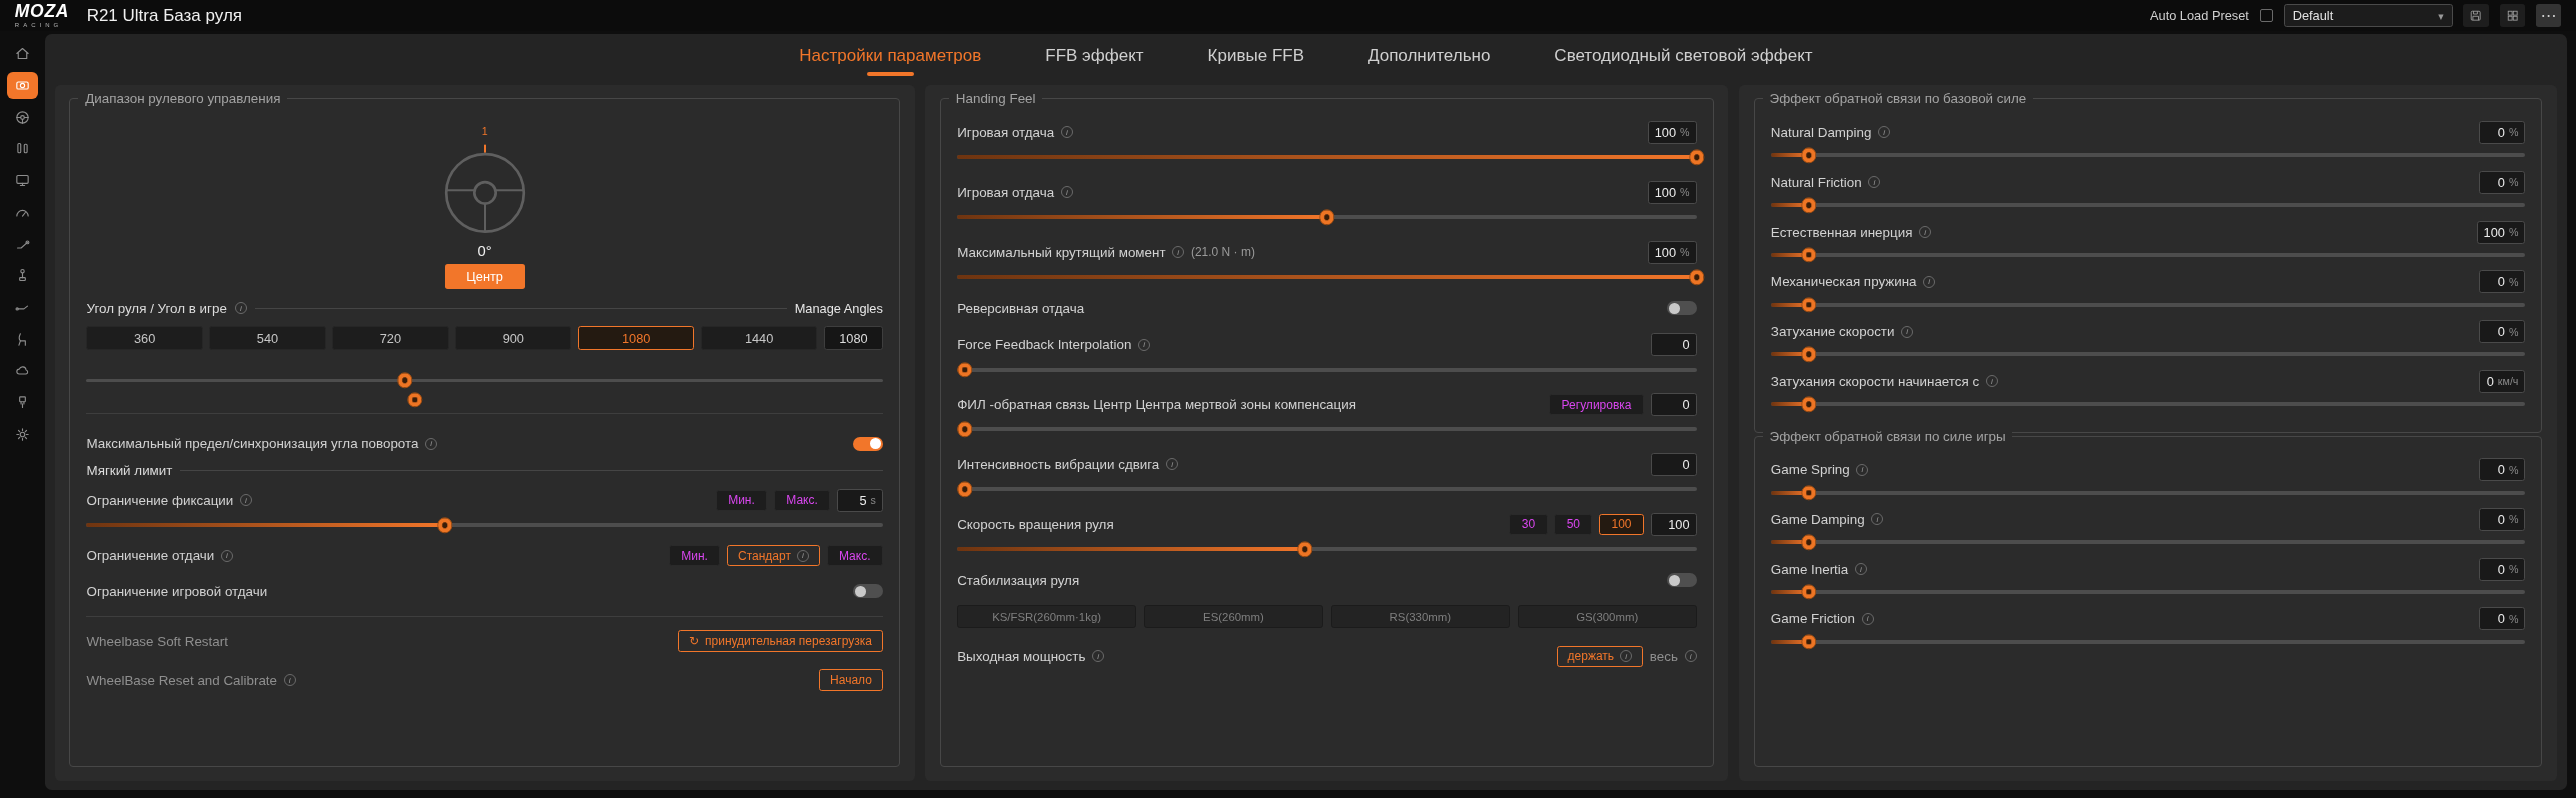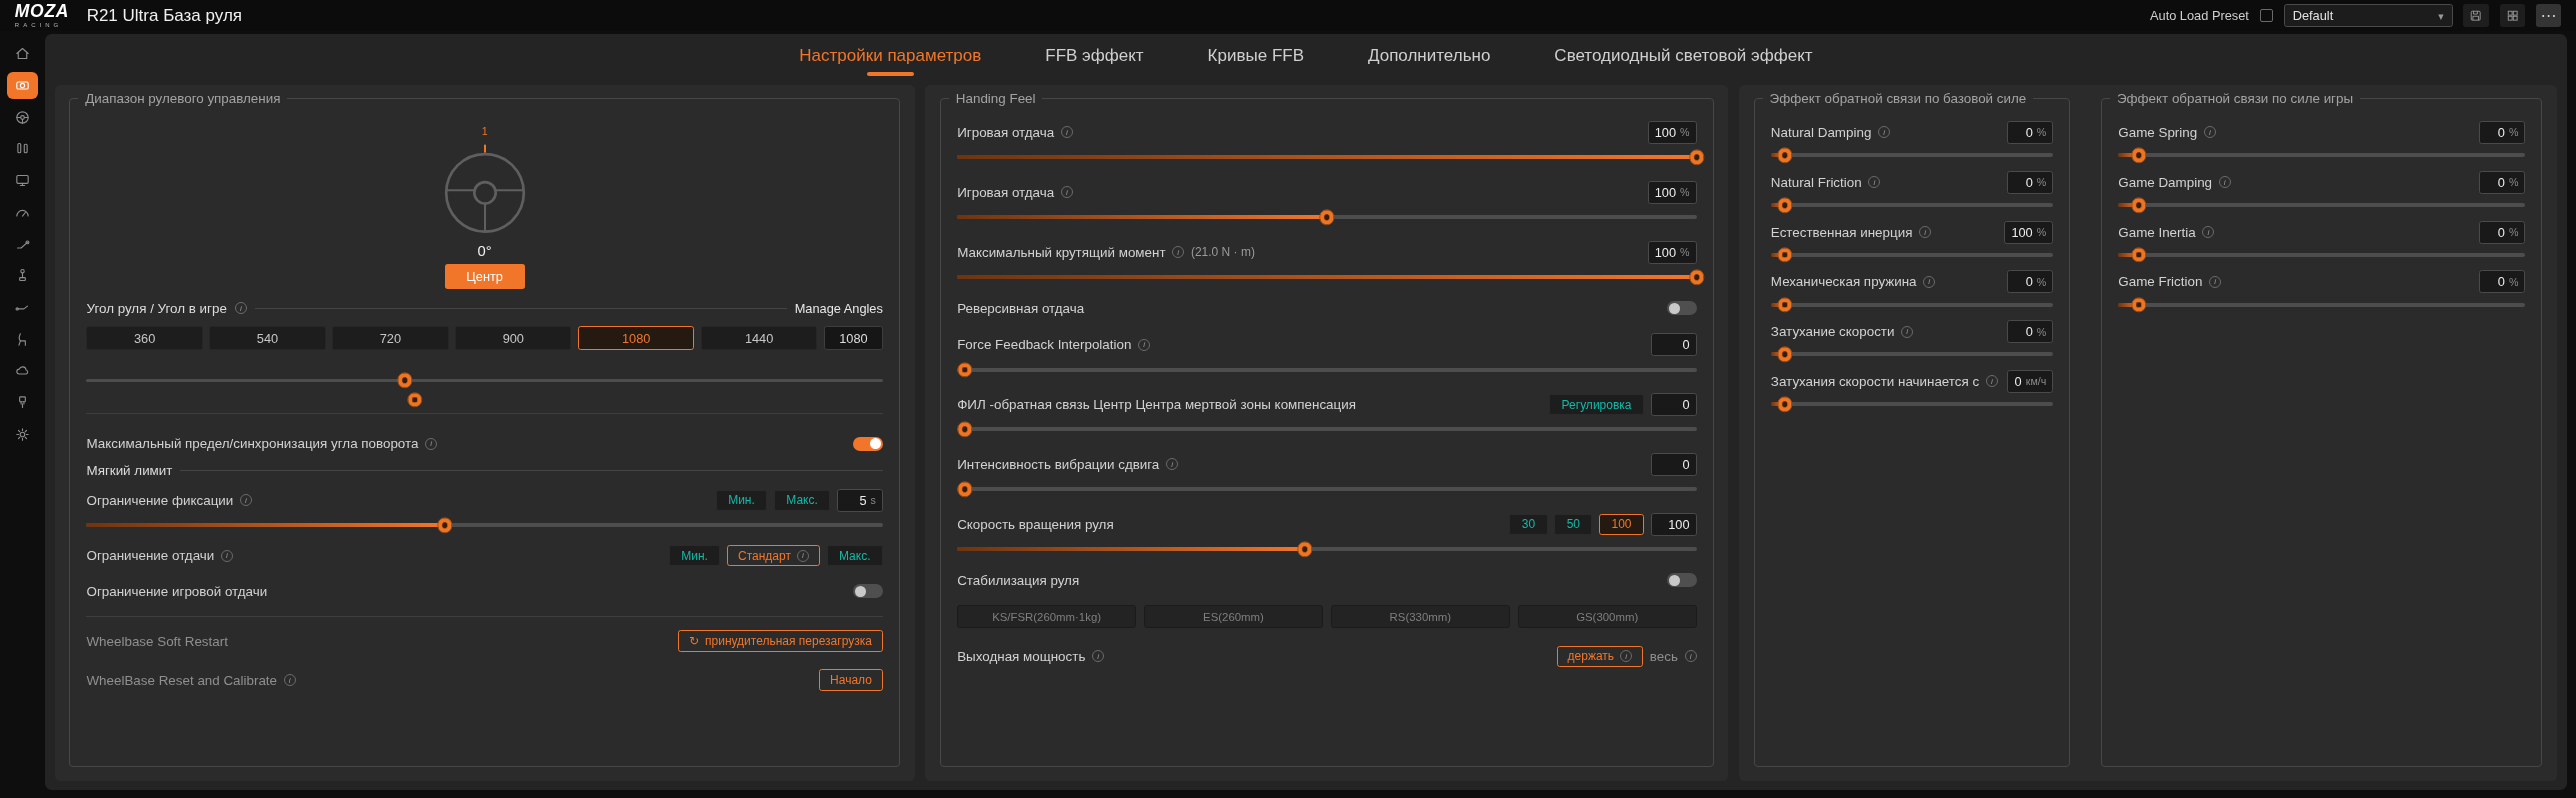--- a/index.html
+++ b/index.html
@@ -44,36 +44,36 @@
   .tabs{display:flex;justify-content:center;gap:64px;padding:12px 0 2.7px}
   .tab{display:flex;flex-direction:column;align-items:center;gap:6px;font-size:17px;color:#cfcfcf;cursor:default}
   .tab .underline{width:47px;height:4px;border-radius:2px;background:transparent}
   .tab.active{color:var(--orange)}
   .tab.active .underline{background:var(--orange)}
 
   .panels{flex:1;display:flex;gap:10.7px;padding:6.7px 9.4px 9.4px;min-height:0}
   .panel{background:var(--panel);border-radius:5.4px;padding:13.4px 14.8px}
   .panel.left{width:860px}
   .panel.middle{width:803px}
-  .panel.right{flex:1;display:flex;flex-direction:row;gap:31px}
+  .panel.right{flex:1;display:flex;flex-direction:column;gap:3px}
 
   .fieldset{position:relative;border:0.7px solid var(--border);border-radius:4px;padding:21.5px 16px 12px}
   .fieldset.fill{height:100%}
   .legend{position:absolute;top:-8px;left:8px;background:var(--panel);padding:0 6.7px;font-size:13.4px;color:#a3a3a3;white-space:nowrap}
 
   
   .rowline{display:flex;align-items:center;justify-content:space-between;gap:9.4px}
   .lbl{font-size:13.4px;color:#d2d2d2;display:flex;align-items:center;gap:6.7px;white-space:nowrap}
   .lbl.dim{color:var(--dim)}
   .extra{color:#9a9a9a;font-size:12px}
   .info{width:12px;height:12px;border:0.7px solid #6a6a6a;border-radius:50%;color:#9a9a9a;font-size:8px;
     display:inline-flex;align-items:center;justify-content:center;font-style:italic;flex:none}
   .info::before{content:"i"}
   .sbtn{height:21.5px;padding:0 11.4px;background:var(--btn);border:0.7px solid #2a2a2a;border-radius:2.7px;
-    color:#14b8a6;font-size:12px;display:flex;align-items:center;white-space:nowrap}
+    color:#d946ef;font-size:12px;display:flex;align-items:center;white-space:nowrap}
   .sbtn.sel{border-color:var(--orange);color:var(--orange);background:#241a11}
   .obtn{height:21.5px;padding:0 10px;background:transparent;border:0.7px solid var(--orange);border-radius:2.7px;
     color:var(--orange);font-size:12px;display:flex;align-items:center;gap:6px;white-space:nowrap}
   .valbox{min-width:46px;height:23px;background:#191919;border:0.7px solid #4a4a4a;border-radius:2.7px;
     display:flex;align-items:center;justify-content:flex-end;gap:4px;padding:0 6px;font-size:12.8px;color:#ececec}
   .valbox .unit{color:#8a8a8a;font-size:10.7px}
   .val-plain{color:#9a9a9a;font-size:12.8px}
   .toggle{width:29.5px;height:14px;border-radius:7.4px;background:#4f4f4f;position:relative;flex:none}
   .toggle::after{content:"";position:absolute;top:1.7px;left:2px;width:10.7px;height:10.7px;border-radius:50%;background:#c9c9c9}
   .toggle.on{background:var(--orange)}

